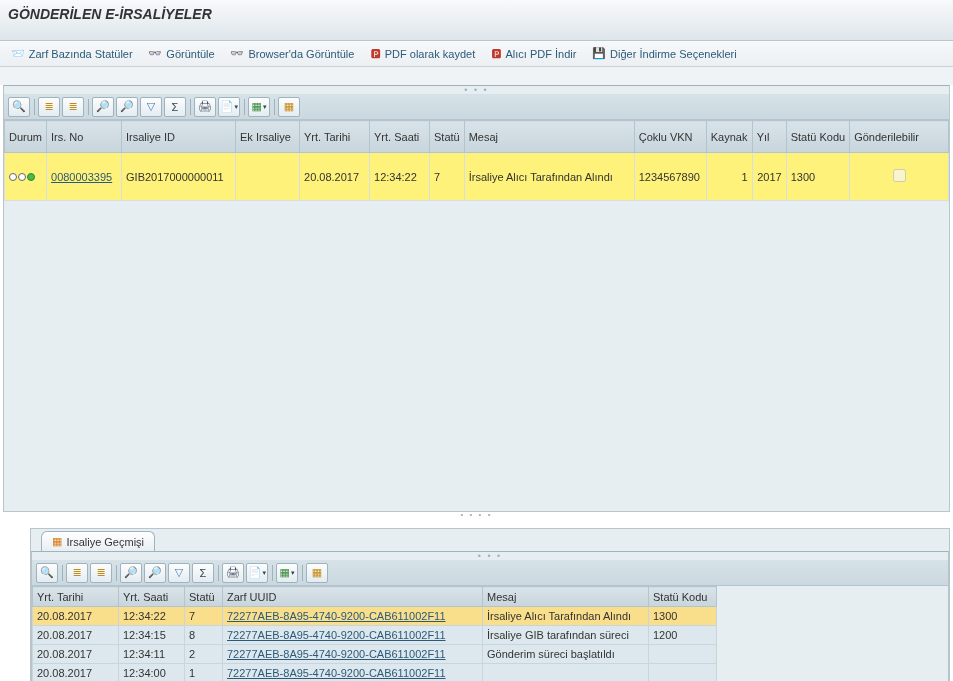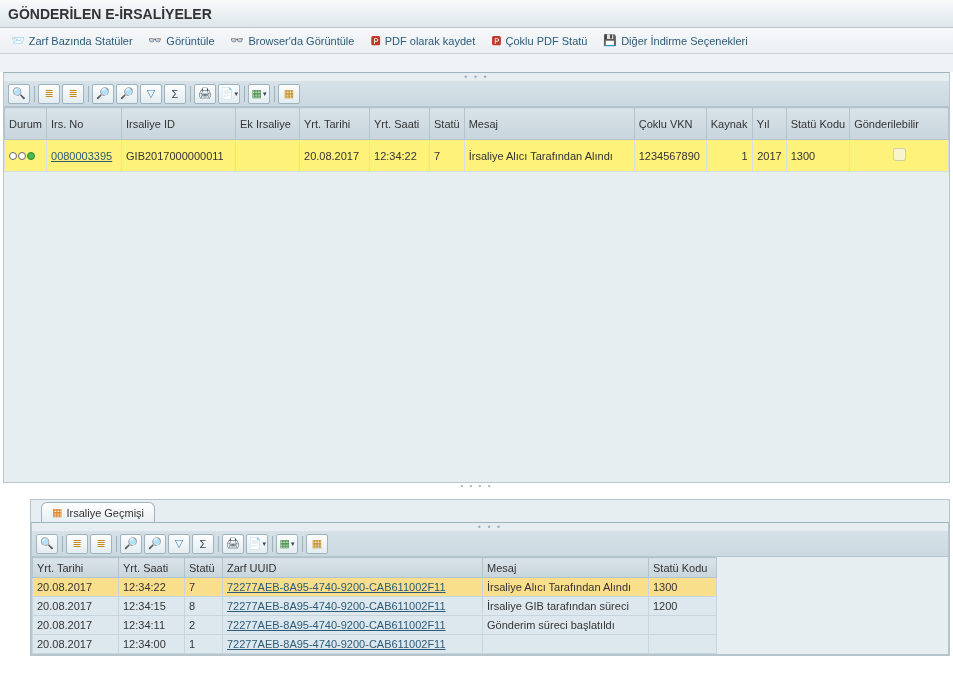--- a/index.html
+++ b/index.html
@@ -1,31 +1,31 @@
 <!DOCTYPE html>
 <html><head>
 <meta charset="utf-8">
 <style>
   * { box-sizing: border-box; }
   html, body { margin:0; padding:0; font-family:Arial,Helvetica,sans-serif; font-size:11px; background:#FFF; color:#333; }
   .page { width:953px; height:681px; position:relative; background:#FFF; }
-  .title-bar { height:28px; background:linear-gradient(#F8FAFB,#DDE6EB); border-bottom:1px solid #B9C6CE; line-height:28px; padding:0 8px; font-size:14px; font-weight:bold; color:#333; }
+  .title-bar { height:41px; background:linear-gradient(#F8FAFB,#DDE6EB); border-bottom:1px solid #B9C6CE; line-height:28px; padding:0 8px; font-size:14px; font-weight:bold; font-style:italic; color:#333; }
   .app-toolbar { height:26px; background:linear-gradient(#F6F8FA,#ECF0F3); border-bottom:1px solid #C9D2D8; display:flex; align-items:center; padding:0 4px; gap:2px; }
   .app-tool { height:20px; padding:0 6px; display:flex; align-items:center; gap:4px; color:#2C5A78; cursor:pointer; border:1px solid transparent; border-radius:2px; white-space:nowrap; }
   .spacer { height:18px; background:#EFF3F5; }
   .panel-outer { border:1px solid #B9C6CE; border-top:1px solid #9FB3BF; margin:0 3px; background:#E7EEF2; }
   .panel-drag { height:8px; background:#E7EEF2; text-align:center; color:#9FB3BF; letter-spacing:2px; font-size:9px; line-height:8px; }
   .grid-toolbar { height:26px; background:linear-gradient(#D6E2E8,#CBD8DF); border-bottom:1px solid #B4C4CD; display:flex; align-items:center; padding:0 4px; gap:2px; }
   .tb-btn { width:22px; height:20px; display:flex; align-items:center; justify-content:center; border:1px solid #9FB3BF; border-radius:2px; background:linear-gradient(#FDFDFD,#E3ECF1); cursor:pointer; font-size:11px; color:#345; }
   .tb-btn .arr { font-size:7px; margin-left:1px; color:#345; }
   .tb-sep { width:4px; height:20px; display:flex; align-items:center; justify-content:center; }
   .tb-sep::before { content:""; display:block; width:1px; height:16px; background:#9FB3BF; }
   table.grid { border-collapse:collapse; width:100%; background:#FFF; }
   table.grid th { background:#CBD8DF; background:linear-gradient(#D9E3E9,#C8D5DC); font-weight:normal; color:#333; border:1px solid #B4C4CD; height:32px; padding:0 4px; text-align:left; white-space:nowrap; }
-  table.grid td { border:1px solid #D6DFE4; height:19px; padding:8px 4px; white-space:nowrap; }
+  table.grid td { border:1px solid #D6DFE4; height:19px; padding:16px 4px; white-space:nowrap; }
   .row-yellow td { background:#FFF27A; }
   .link-cell { color:#2C5A78; text-decoration:underline; cursor:pointer; }
   .status-cell { display:flex; gap:1px; align-items:center; }
   .status-dot { width:8px; height:8px; border-radius:50%; border:1px solid #666; display:inline-block; }
   .status-dot.clear { background:#FFF; }
   .status-dot.green { background:#4DB84D; border-color:#2D892D; }
   .grid-body { height:310px; background:#E7EEF2; overflow:hidden; }
   .th-right { text-align:center; }
   .td-right { text-align:right; }
   input[type=checkbox].ro { margin:0; }
@@ -66,21 +66,21 @@
   <div class="app-tool">
     <span>👓</span>
     <span>Browser'da Görüntüle</span>
   </div>
   <div class="app-tool">
     <span class="red-i">🅿</span>
     <span>PDF olarak kaydet</span>
   </div>
   <div class="app-tool">
     <span class="red-i">🅿</span>
-    <span>Çoklu PDF Statü</span>
+    <span>Alıcı PDF İndir</span>
   </div>
   <div class="app-tool">
     <span class="blue-i">💾</span>
     <span>Diğer İndirme Seçenekleri</span>
   </div>
 </div>
 
 <div class="spacer"></div>
 
 <div class="panel-outer">

